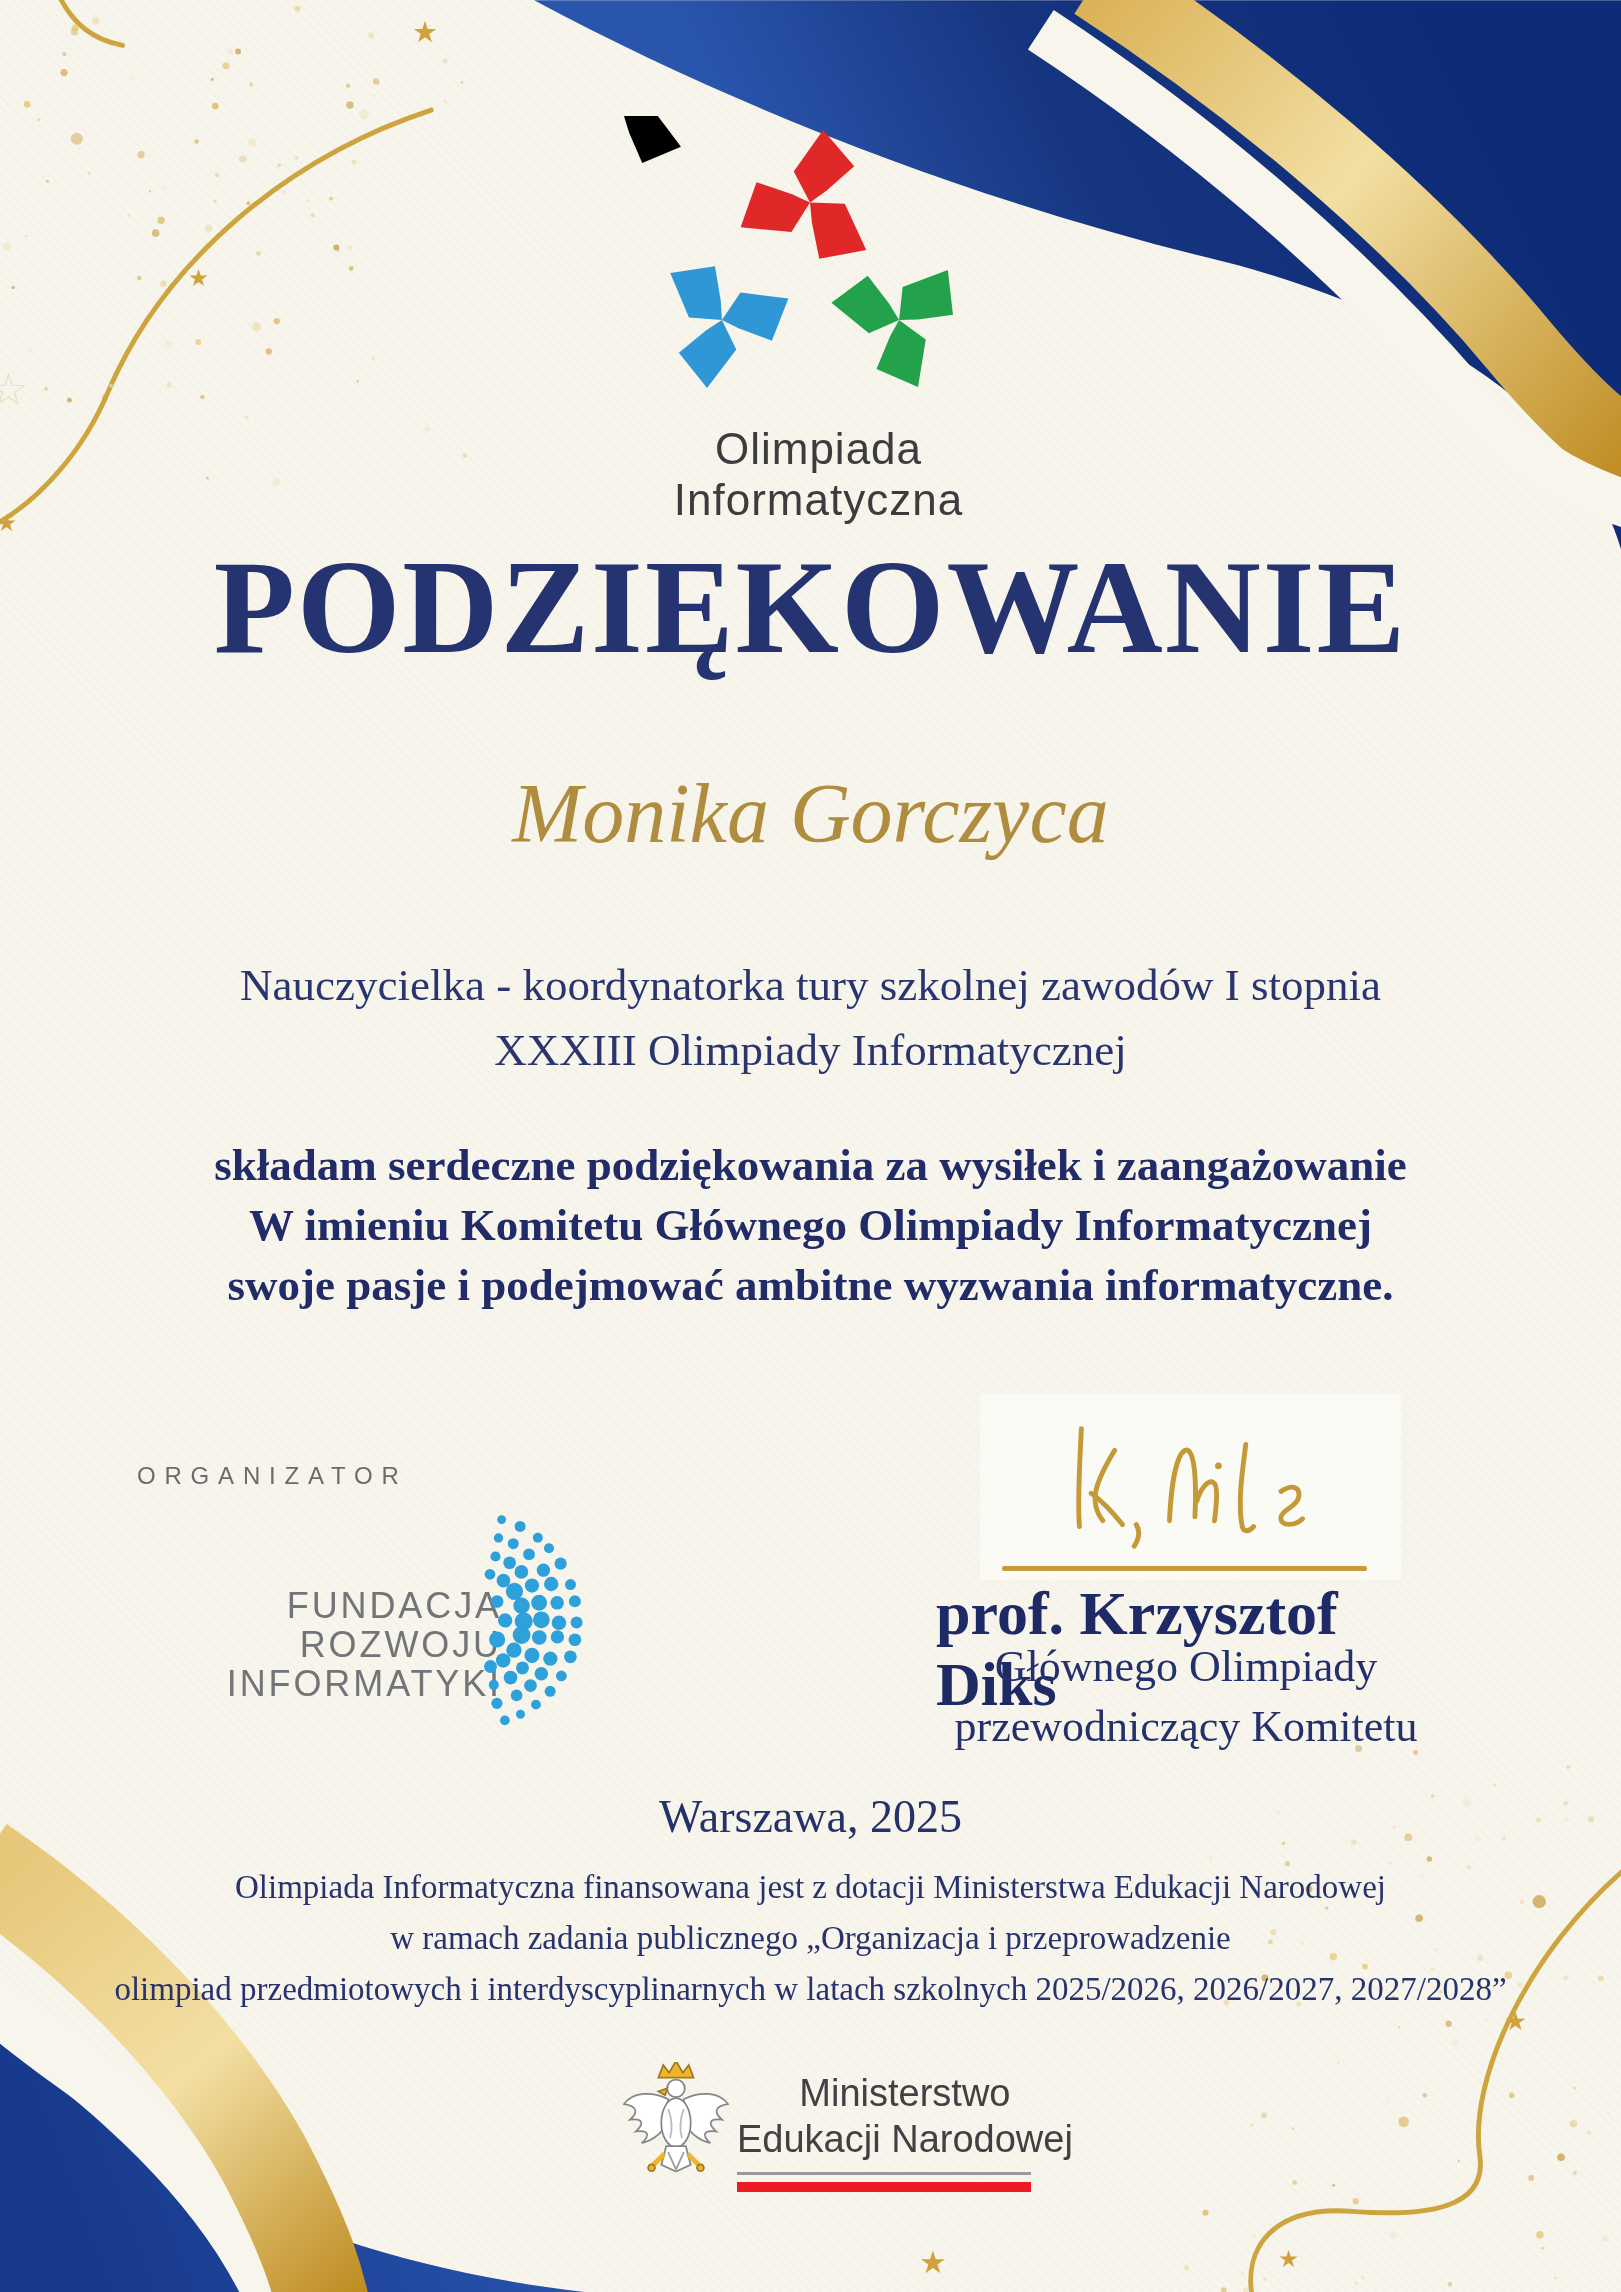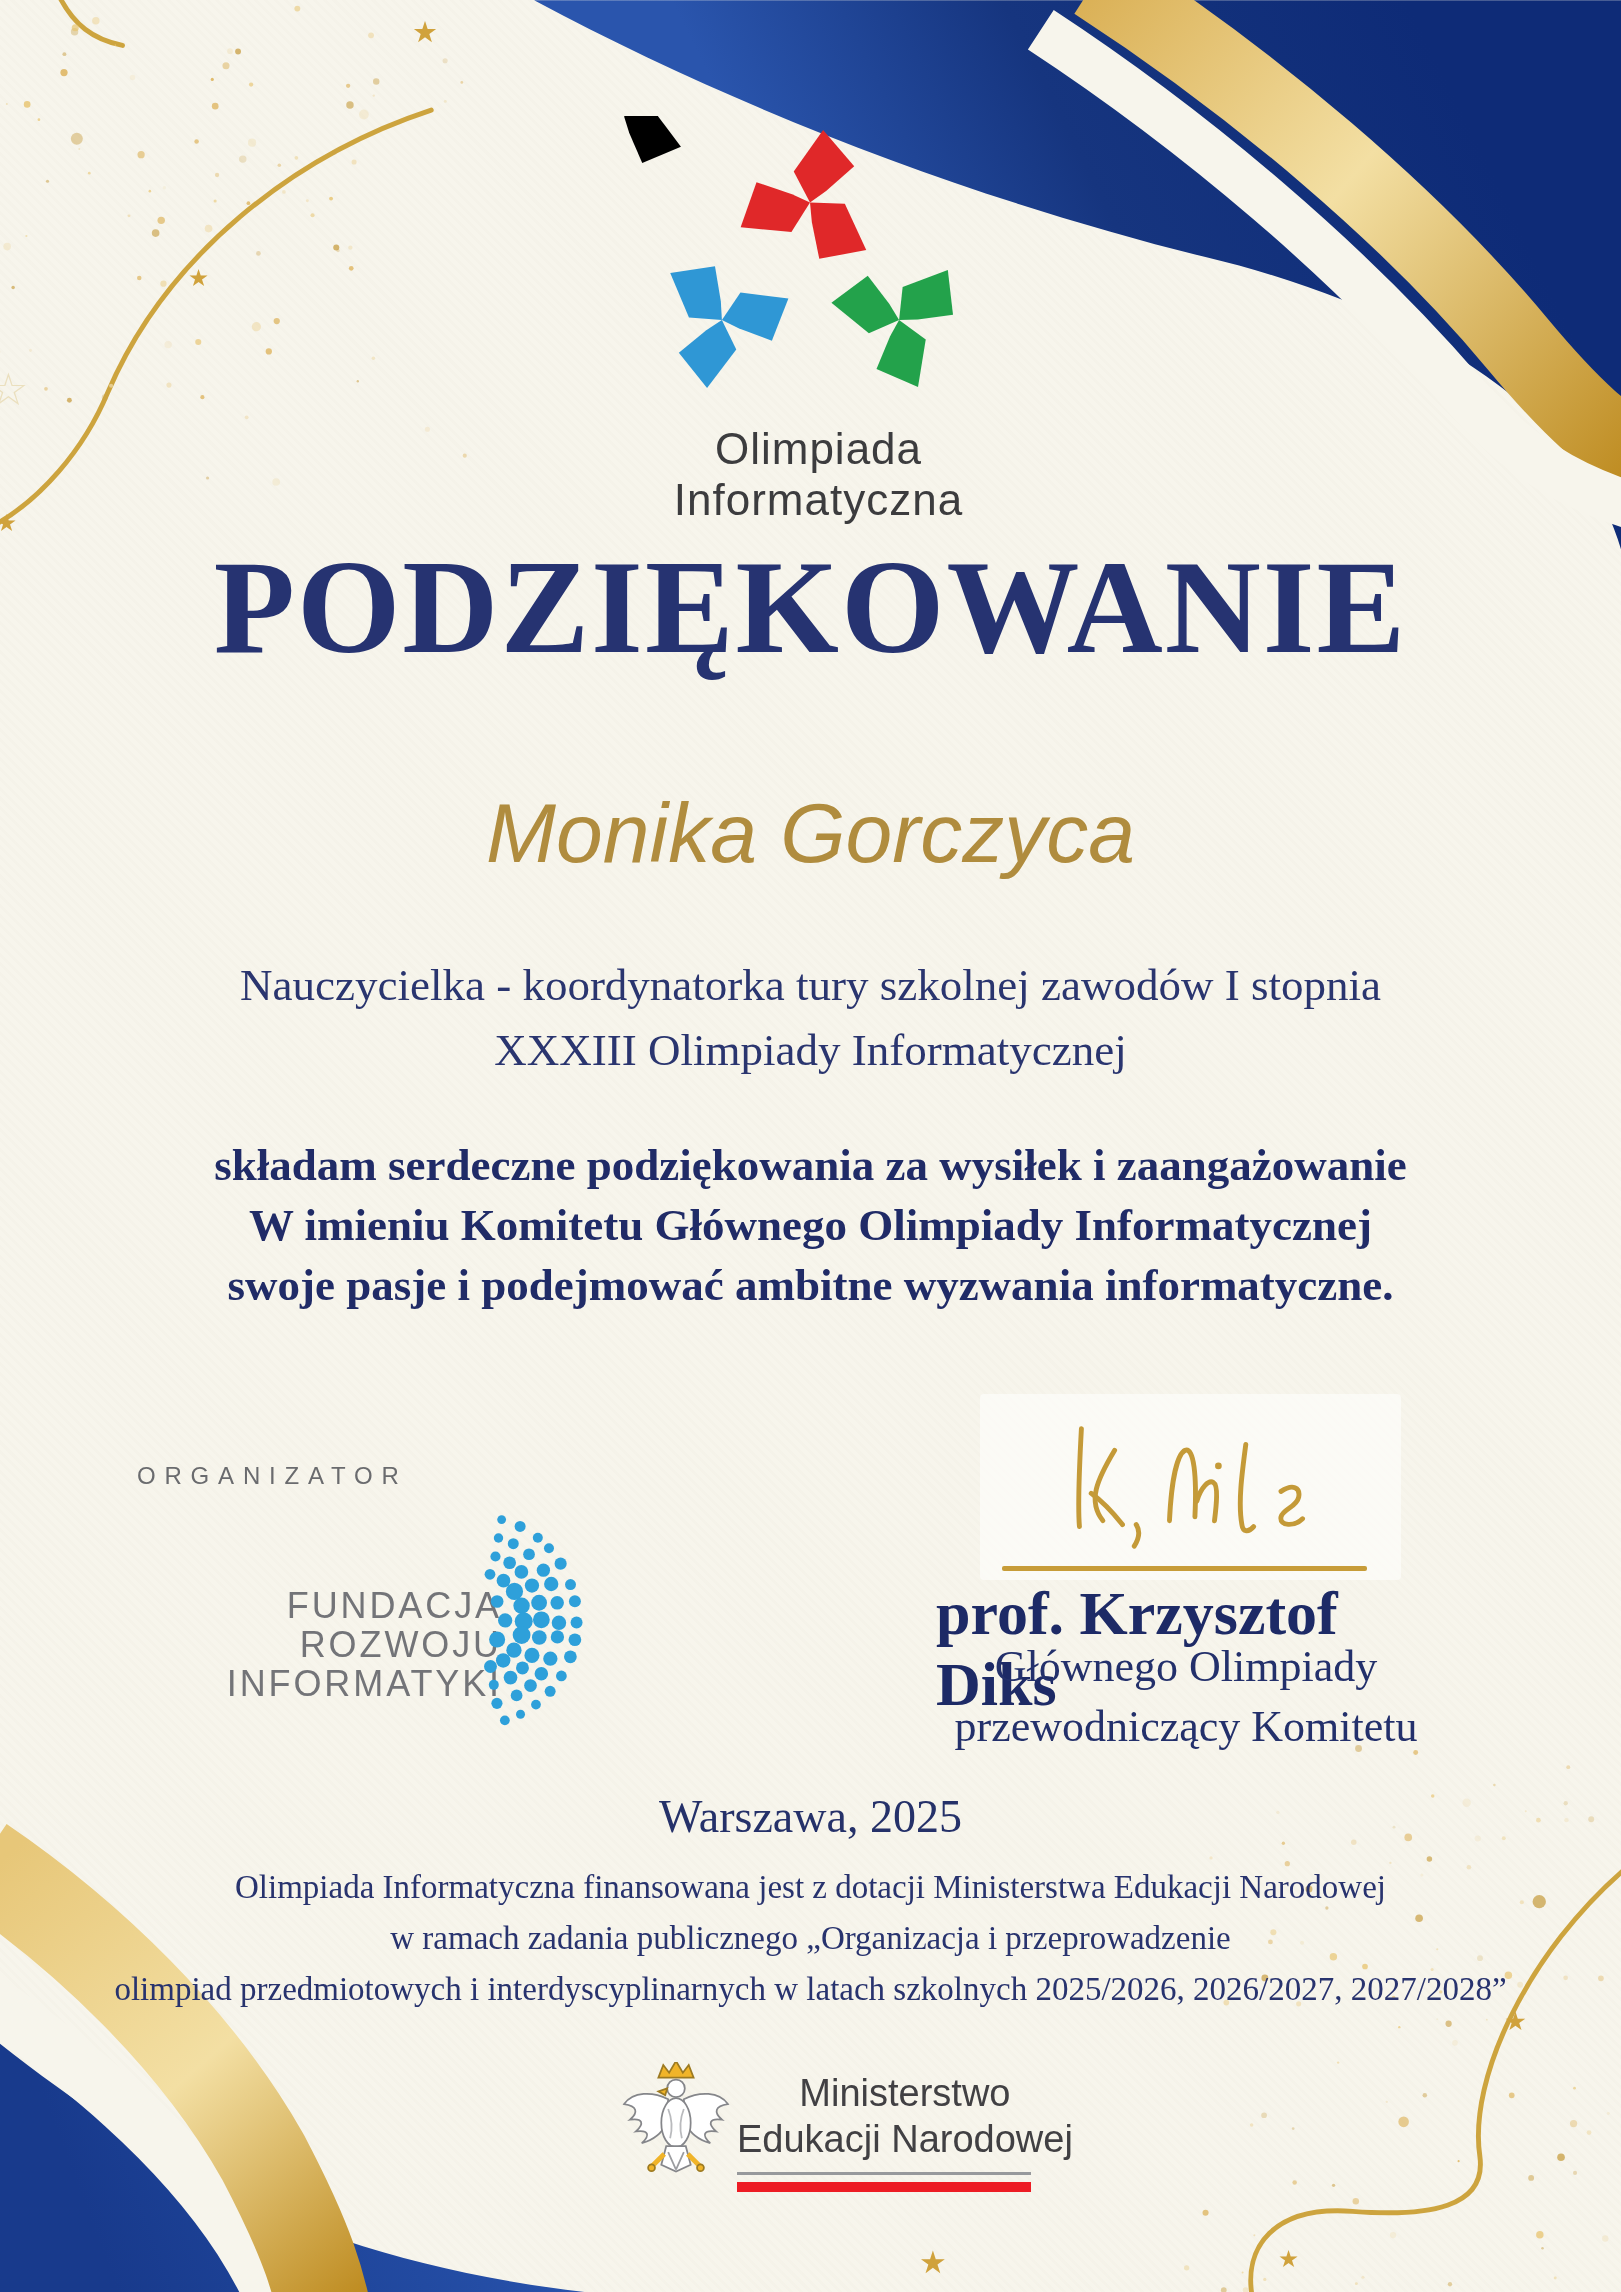--- a/index.html
+++ b/index.html
@@ -9,21 +9,21 @@
     background-image:repeating-linear-gradient(45deg, rgba(120,100,60,0.016) 0 2.9px, rgba(255,255,255,0) 2.9px 6.9px);
     overflow:hidden;
     font-family:"Liberation Serif", serif;
   }
   .decor{position:absolute;inset:0;width:1621px;height:2293px;}
   .abs{position:absolute;}
   .ctr{left:0;width:1621px;text-align:center;}
   .logo-svg{left:624px;top:116px;}
   .logo-title{top:423px;font-family:"Liberation Sans",sans-serif;font-size:44px;line-height:51px;color:#3c3c3e;letter-spacing:1px;font-weight:400;padding-left:8px;}
   .cert-title{top:530px;font-size:133px;letter-spacing:2px;color:#263371;font-weight:600;}
-  .recipient{top:785px;font-family:Liberation Sans, sans-serif;font-style:italic;font-size:84px;color:#b08c3e;}
+  .recipient{top:765px;font-family:Liberation Serif, serif;font-style:italic;font-size:84px;color:#b08c3e;}
   .role{top:953px;font-size:45px;line-height:65px;color:#2a356f;}
   .message{top:1135px;font-size:45px;line-height:60px;color:#202b67;font-weight:700;}
   .org-label{left:137px;width:510px;top:1462px;text-align:left;font-family:"Liberation Sans",sans-serif;font-size:24px;letter-spacing:8.8px;color:#6a6b6e;}
   .fri-text{left:118px;width:384px;top:1586px;text-align:right;font-family:"Liberation Sans",sans-serif;font-size:36px;line-height:39px;letter-spacing:2.9px;color:#737478;}
   .fri-dots-svg{left:461px;top:1507px;}
   .sig-box{left:980px;top:1394px;width:421px;height:186px;background:rgba(255,255,255,0.55);border-radius:3.9px;}
   .sig-svg{left:1054px;top:1411px;}
   .sig-rule{left:1002px;top:1566px;width:365px;height:4.9px;background:#c79c38;border-radius:2px;}
   .signer{left:936px;width:500px;top:1578px;text-align:left;font-size:62px;font-weight:700;color:#1d2a66;}
   .signer-title{left:887px;width:598px;top:1637px;text-align:center;font-size:44px;line-height:60px;color:#23306b;}

